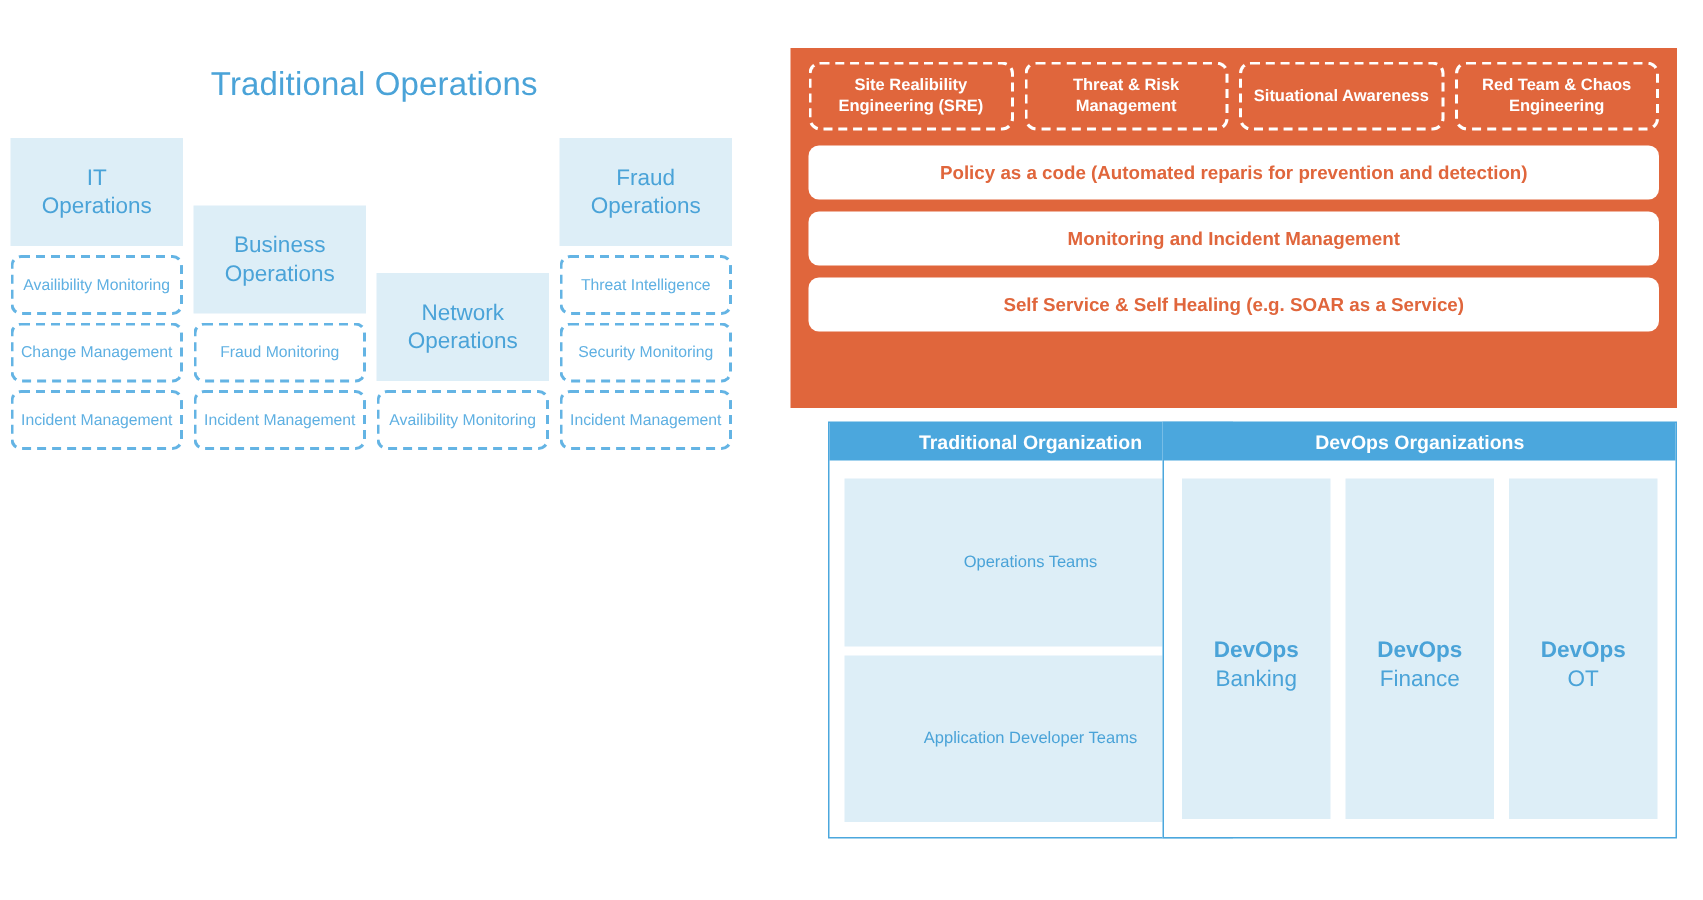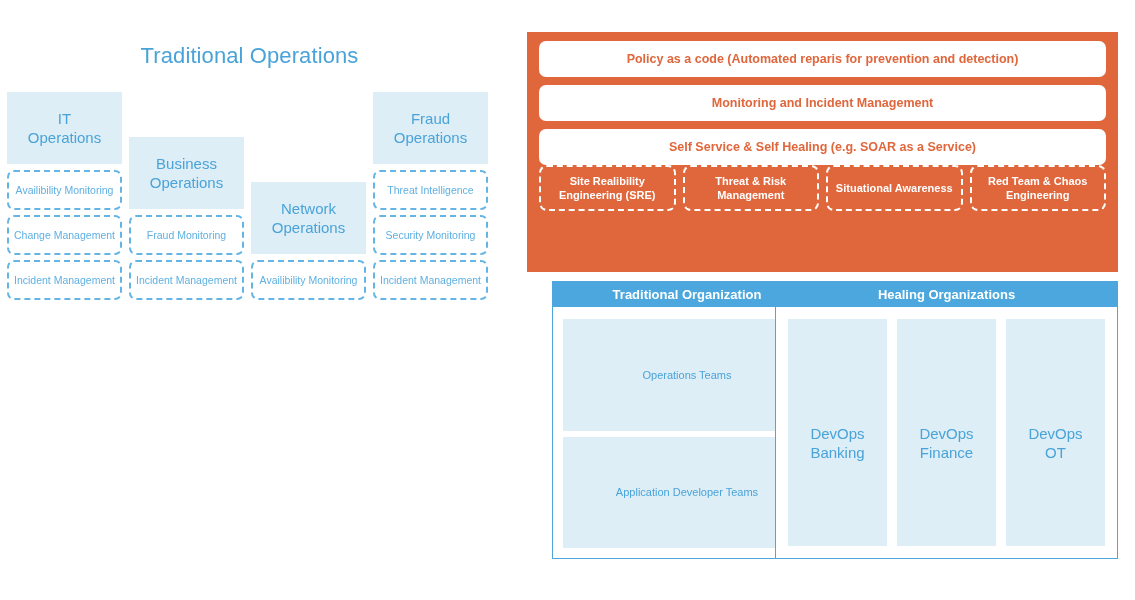--- a/index.html
+++ b/index.html
@@ -196,21 +196,21 @@
     align-items: center;
     justify-content: center;
     text-align: center;
     color: #4aa3d8;
     padding: 0 4px;
     box-sizing: border-box;
   }
   .devops-box .dev-line1 {
     font-size: 15px;
     line-height: 19px;
-    font-weight: normal;
+    font-weight: bold;
     margin-top: 20px;
   }
   .devops-box .dev-line2 {
     font-size: 15px;
     line-height: 19px;
     font-weight: 400;
   }
 </style>
 </head>
 <body>
@@ -271,44 +271,44 @@
         <div class="ops-subitem">Security Monitoring</div>
         <div class="ops-subitem">Incident Management</div>
       </div>
     </div>
 
   </div>
 </section>
 
 <section id="fusion-center">
 
-  <div id="fusion-bars">
-    <div class="fusion-bar">Policy as a code (Automated reparis for prevention and detection)</div>
-    <div class="fusion-bar">Monitoring and Incident Management</div>
-    <div class="fusion-bar">Self Service &amp; Self Healing (e.g. SOAR as a Service)</div>
-  </div>
-
   <div id="fusion-pillars">
     <div class="fusion-pillar">Site Realibility Engineering (SRE)</div>
     <div class="fusion-pillar">Threat &amp; Risk Management</div>
     <div class="fusion-pillar">Situational Awareness</div>
     <div class="fusion-pillar">Red Team &amp; Chaos Engineering</div>
   </div>
+
+  <div id="fusion-bars">
+    <div class="fusion-bar">Policy as a code (Automated reparis for prevention and detection)</div>
+    <div class="fusion-bar">Monitoring and Incident Management</div>
+    <div class="fusion-bar">Self Service &amp; Self Healing (e.g. SOAR as a Service)</div>
+  </div>
 </section>
 
 <section class="org-panel" id="trad-org-panel">
   <div class="org-head">Traditional Organization</div>
   <div class="org-body" id="trad-org-body">
     <div class="team-box">Operations Teams</div>
     <div class="team-box">Application Developer Teams</div>
   </div>
 </section>
 
 <section class="org-panel" id="devops-org-panel">
-  <div class="org-head">Healing Organizations</div>
+  <div class="org-head">DevOps Organizations</div>
   <div class="org-body" id="devops-org-body">
     <div class="devops-box">
       <div class="dev-line1">DevOps</div>
       <div class="dev-line2">Banking</div>
     </div>
     <div class="devops-box">
       <div class="dev-line1">DevOps</div>
       <div class="dev-line2">Finance</div>
     </div>
     <div class="devops-box">

